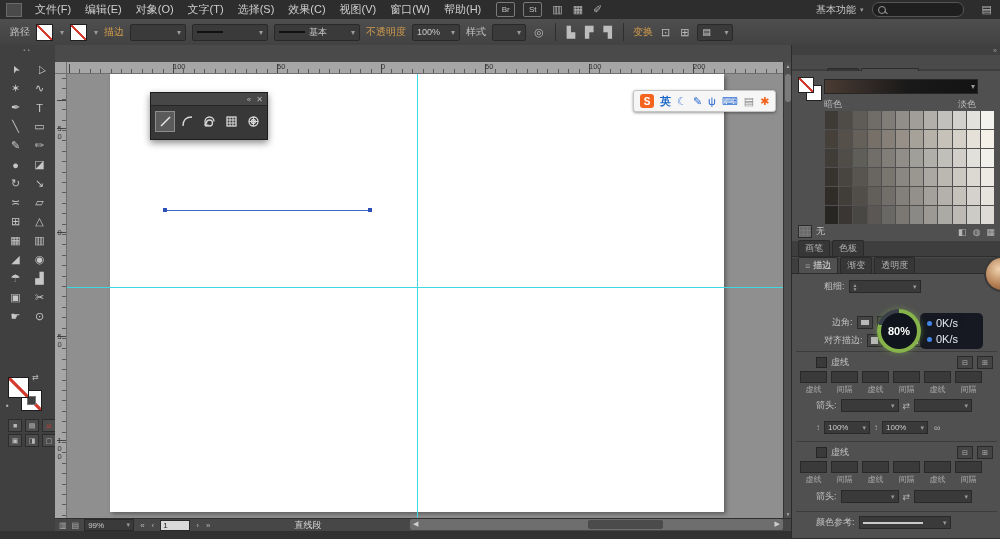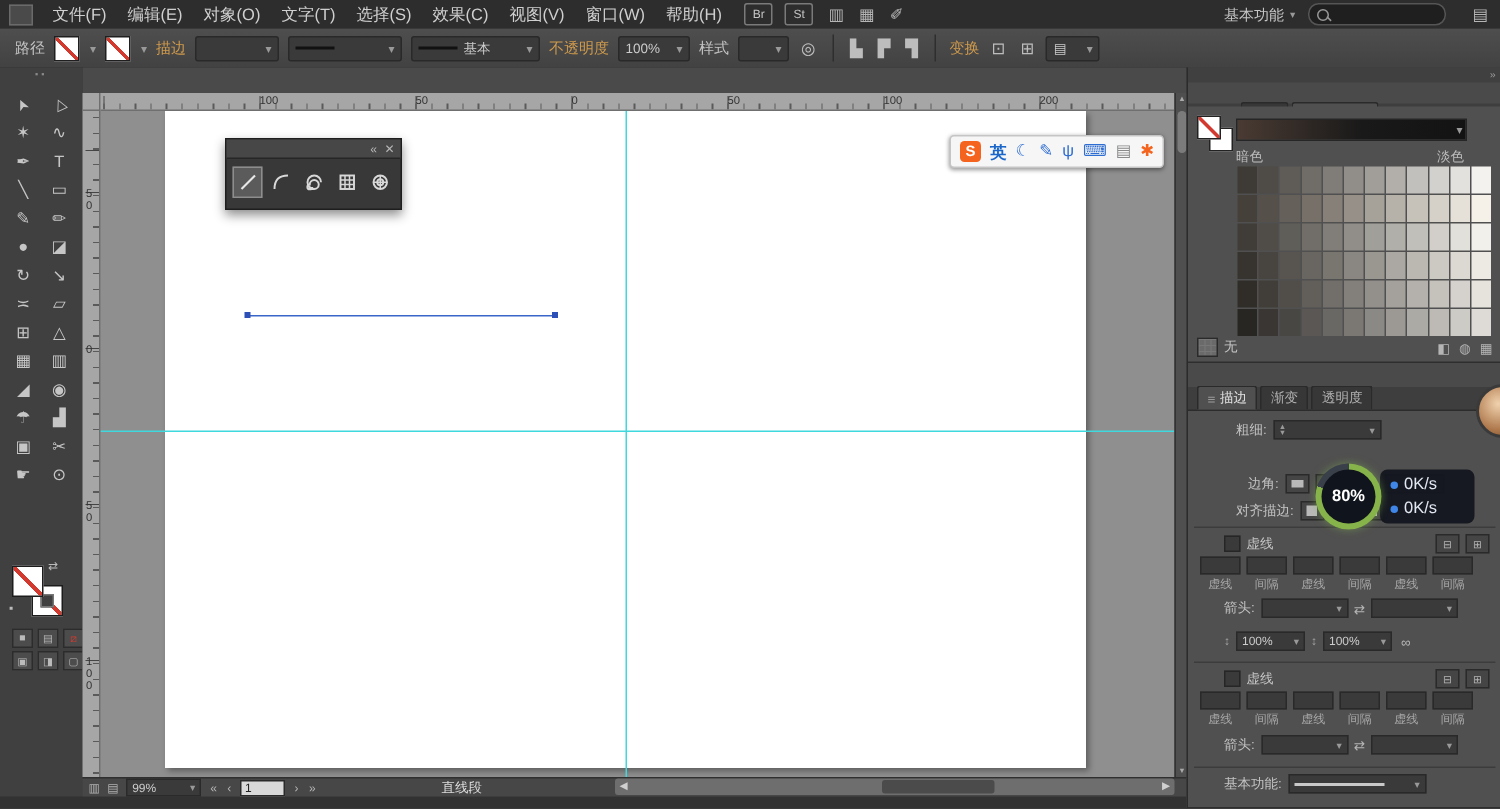--- a/index.html
+++ b/index.html
@@ -589,20 +589,29 @@
         <span class="cg-none-sw"></span>
         <span>无</span>
         <div class="cg-bicons">
           <span>◧</span>
           <span>◍</span>
           <span>▦</span>
         </div>
       </div>
     </div>
 
+    <div class="tabrow" style="top:196px;">
+      <div style="width:6px;"></div>
+      <div class="ptab">
+          <span>画笔</span>
+        </div>
+      <div class="ptab">
+          <span>色板</span>
+        </div>
+    </div>
 
     <div class="tabrow" style="top:213px;">
       <div style="width:6px;"></div>
       <div class="ptab active">
         <span style="color:#9a9a9a;">≡</span>
         <span>描边</span>
       </div>
       <div class="ptab">
           <span>渐变</span>
         </div>
@@ -736,21 +745,21 @@
             <span class="arr">▾</span>
           </div>
         <span class="swapic">⇄</span>
         <div class="scombo" style="width:58px;">
             <span class="arr">▾</span>
           </div>
       </div>
       <div class="divider" style="top:237px;"></div>
 
       <div class="srow" style="top:241px;">
-        <span class="slabel">基本功能:</span>
+        <span class="slabel">颜色参考:</span>
         <div class="scombo" style="width:92px;">
           <span class="profline"></span>
           <span class="arr">▾</span>
         </div>
       </div>
     </div>
   </div>
 
   <div class="net-circle">
     <div class="net-inner">80%</div>

